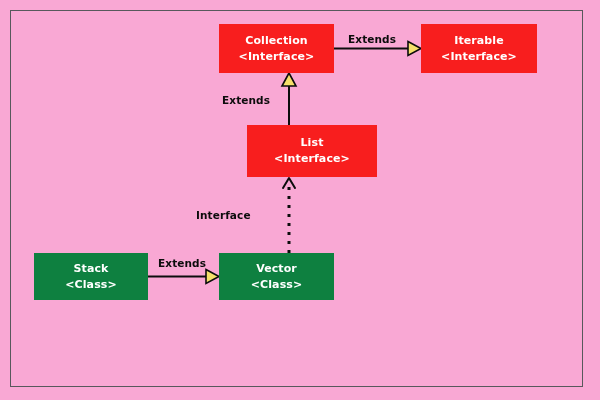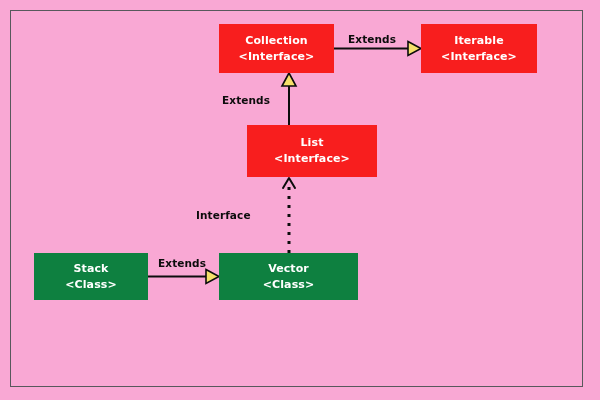--- a/index.html
+++ b/index.html
@@ -108,21 +108,21 @@
   <div class="node iface" style="left:219px; top:125px; width:130px; height:52px;margin-left:28px;">
     <span class="nm">List</span>
     <span class="st">&lt;Interface&gt;</span>
   </div>
 
   <div class="node klass" style="left:34px; top:253px; width:114px; height:47px;">
     <span class="nm">Stack</span>
     <span class="st">&lt;Class&gt;</span>
   </div>
 
-  <div class="node klass" style="left:219px; top:253px; width:139px; height:47px;">
+  <div class="node klass" style="left:219px; top:253px; width:115px; height:47px;">
     <span class="nm">Vector</span>
     <span class="st">&lt;Class&gt;</span>
   </div>
 
   <div class="edge-label" style="left:348px; top:33px;">Extends</div>
 
   <div class="edge-label" style="left:222px; top:94px;">Extends</div>
 
   <div class="edge-label" style="left:196px; top:209px;">Interface</div>
 

